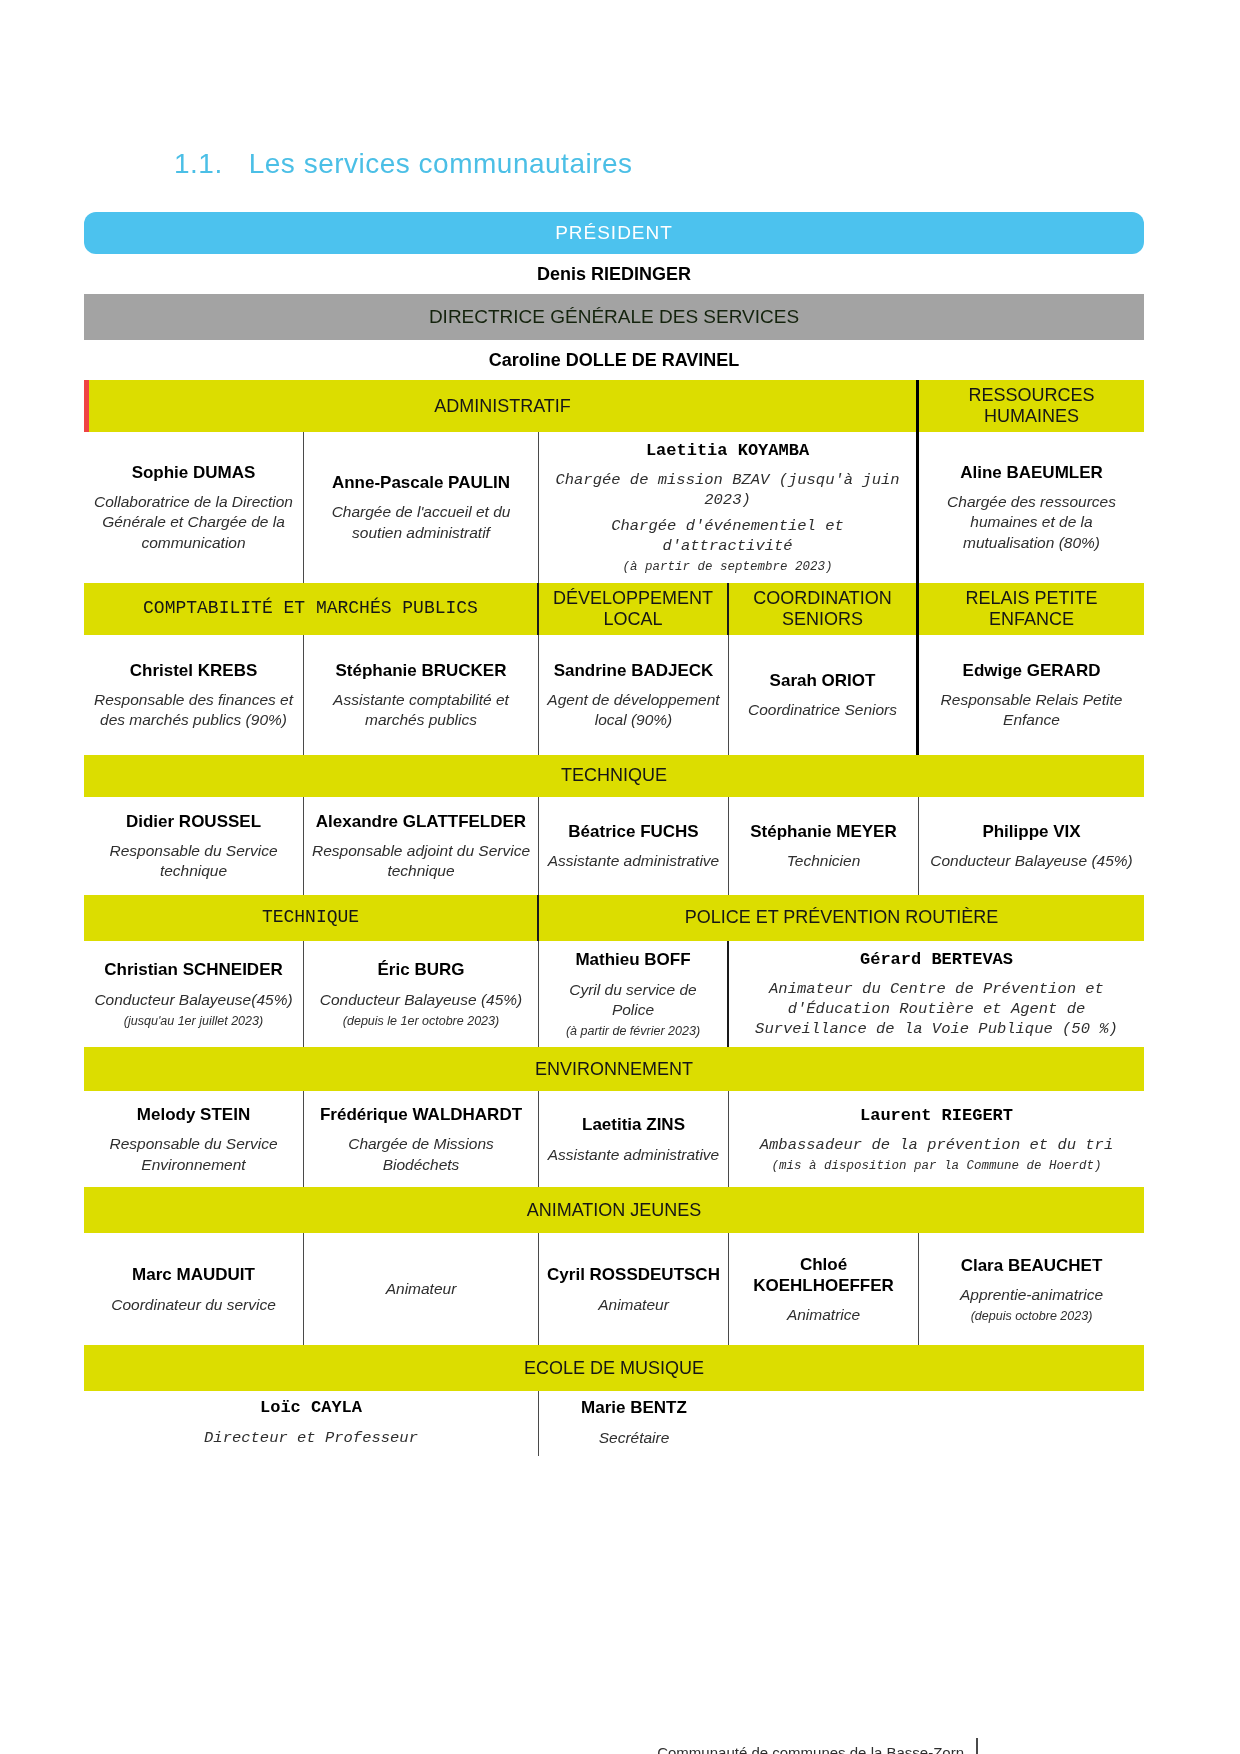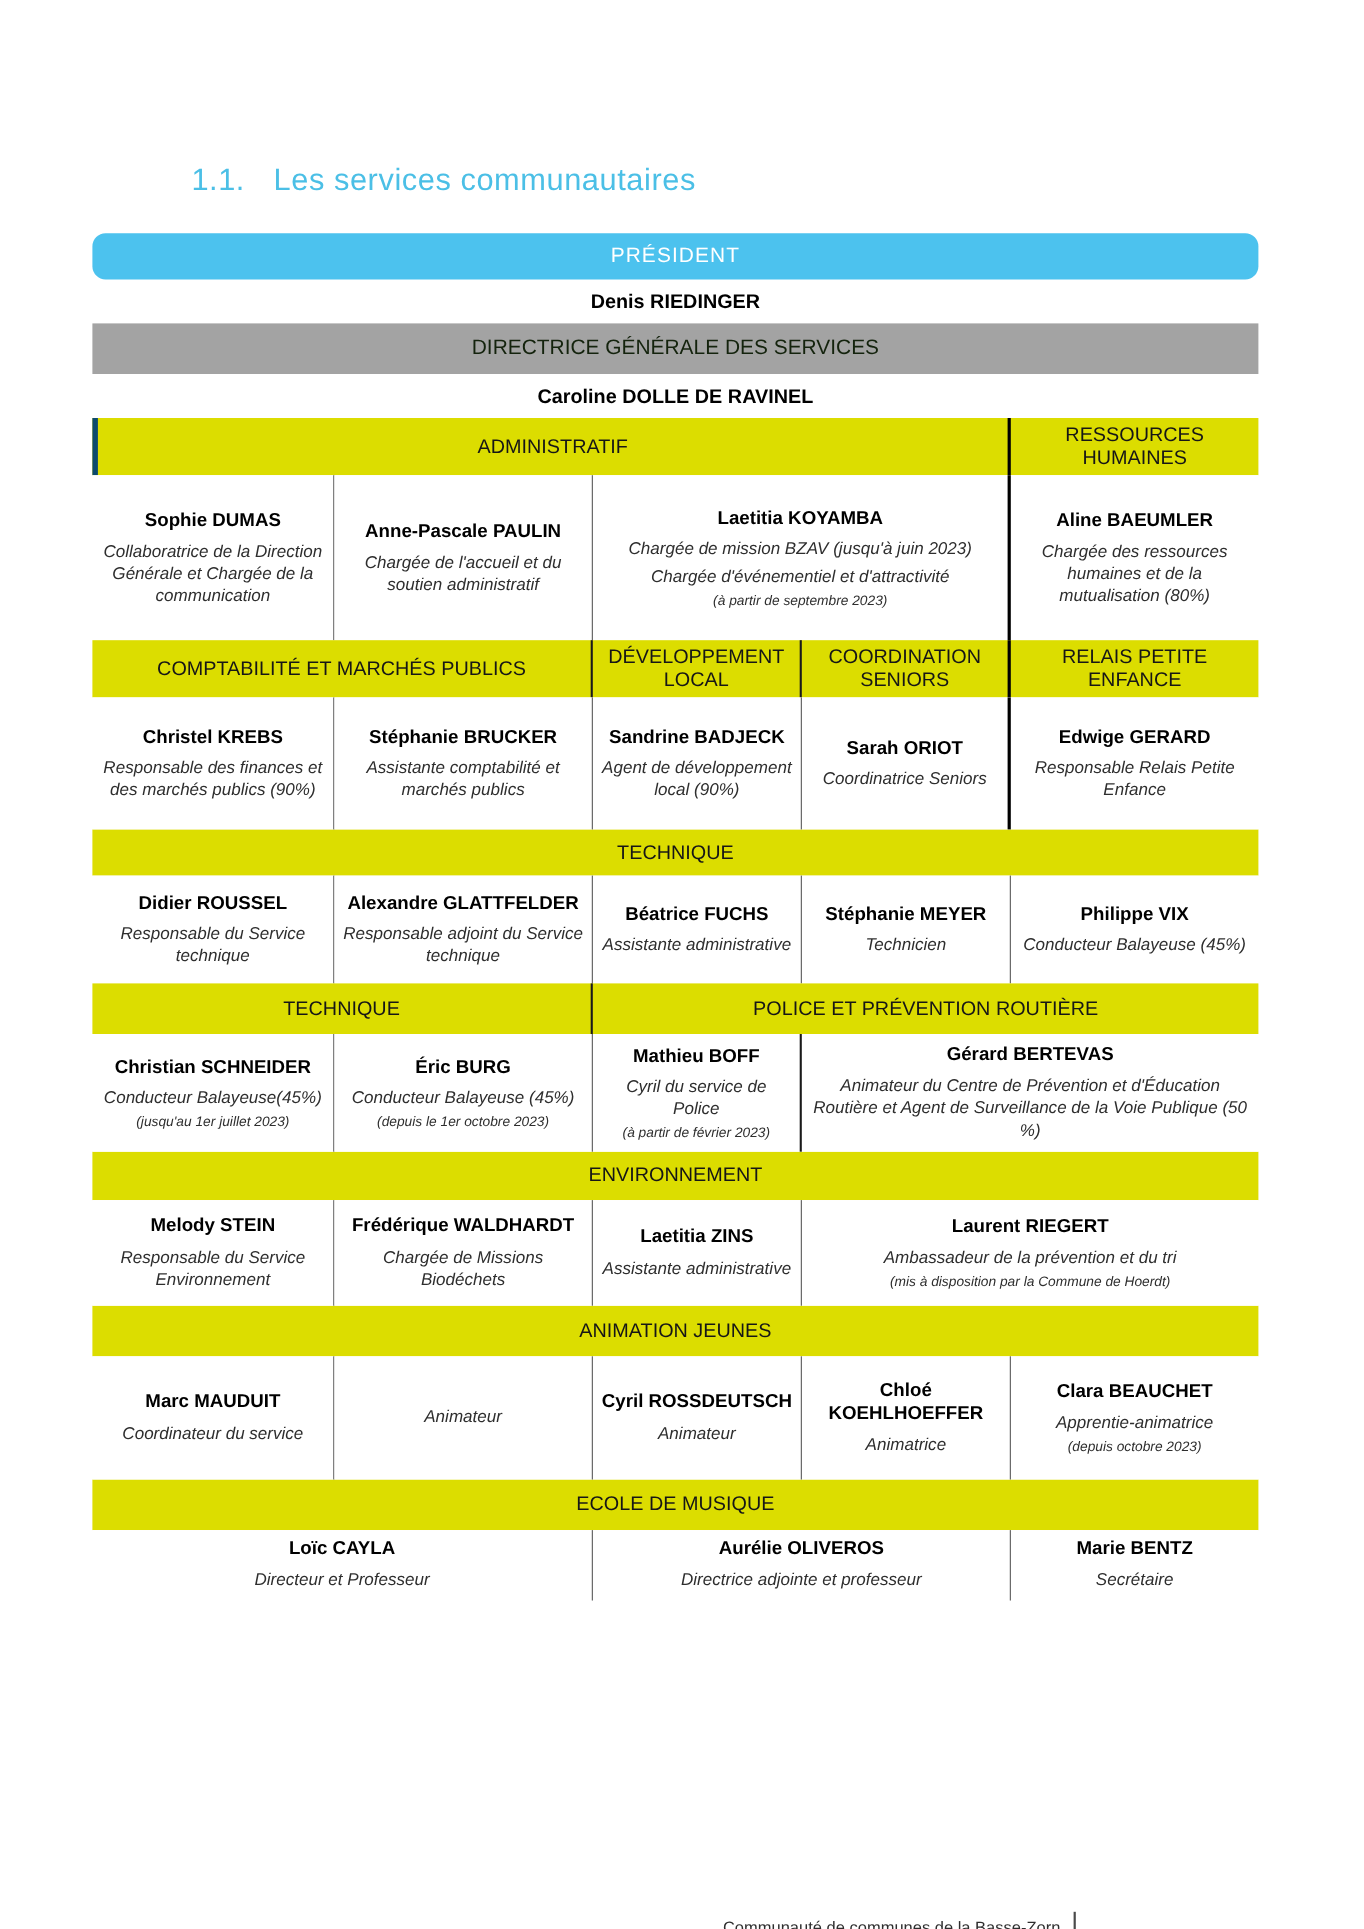--- a/index.html
+++ b/index.html
@@ -29,23 +29,23 @@
           text-align:center; padding:8px 8px; gap:9px; background:#fff; }
   .cell .name { font-weight:bold; font-size:17px; line-height:1.25; }
   .cell .role { font-style:italic; font-size:15.5px; color:#2e2e2e; line-height:1.3; }
   .cell .role2 { font-style:italic; font-size:15.5px; color:#2e2e2e; line-height:1.3; margin-top:-4px; }
   .cell .note { font-style:italic; font-size:12.5px; color:#2e2e2e; line-height:1.2; margin-top:-5px; }
   .cell .role2:empty, .cell .note:empty { display:none; }
 
   .div-r  { border-right:1.5px solid #4a4a4a; }
   .div-k  { border-right:2px solid #1a1a1a; }
   .strong { border-right:3px solid #000; }
-  .s2 { grid-column:span 2; } .s3 { grid-column:span 3; } .s4 { grid-column:span 4; }
-
-  .band-admin { border-left:5px solid #0c4a6e; }
+  .s2 { grid-column:span 2;font-family:Liberation Mono, monospace; } .s3 { grid-column:span 3; } .s4 { grid-column:span 4; }
+
+  .band-admin { border-left:5px solid #ef4444; }
   .h-a  { min-height:52px; }
   .h-r1 { min-height:150px; }
   .h-r2 { min-height:120px; }
   .h-t  { min-height:42px; }
   .h-r3 { min-height:98px; }
   .h-b  { min-height:44px; }
   .h-r4 { min-height:106px; }
   .h-r5 { min-height:96px; }
   .h-f  { min-height:46px; }
   .h-r6 { min-height:112px; }
@@ -231,24 +231,20 @@
       </div>
     </div>
 
     <div class="band full h-f">ECOLE DE MUSIQUE</div>
 
     <div class="row h-r7">
       <div class="cell div-r s2">
         <div class="name">Loïc CAYLA</div>
         <div class="role">Directeur et Professeur</div>
       </div>
-      <div class="cell div-r s2">
-        <div class="name">Aurélie OLIVEROS</div>
-        <div class="role">Directrice adjointe et professeur</div>
-      </div>
       <div class="cell">
         <div class="name">Marie BENTZ</div>
         <div class="role">Secrétaire</div>
       </div>
     </div>
 
   </div>
 
   <div class="footer">
     <div class="ftext">

